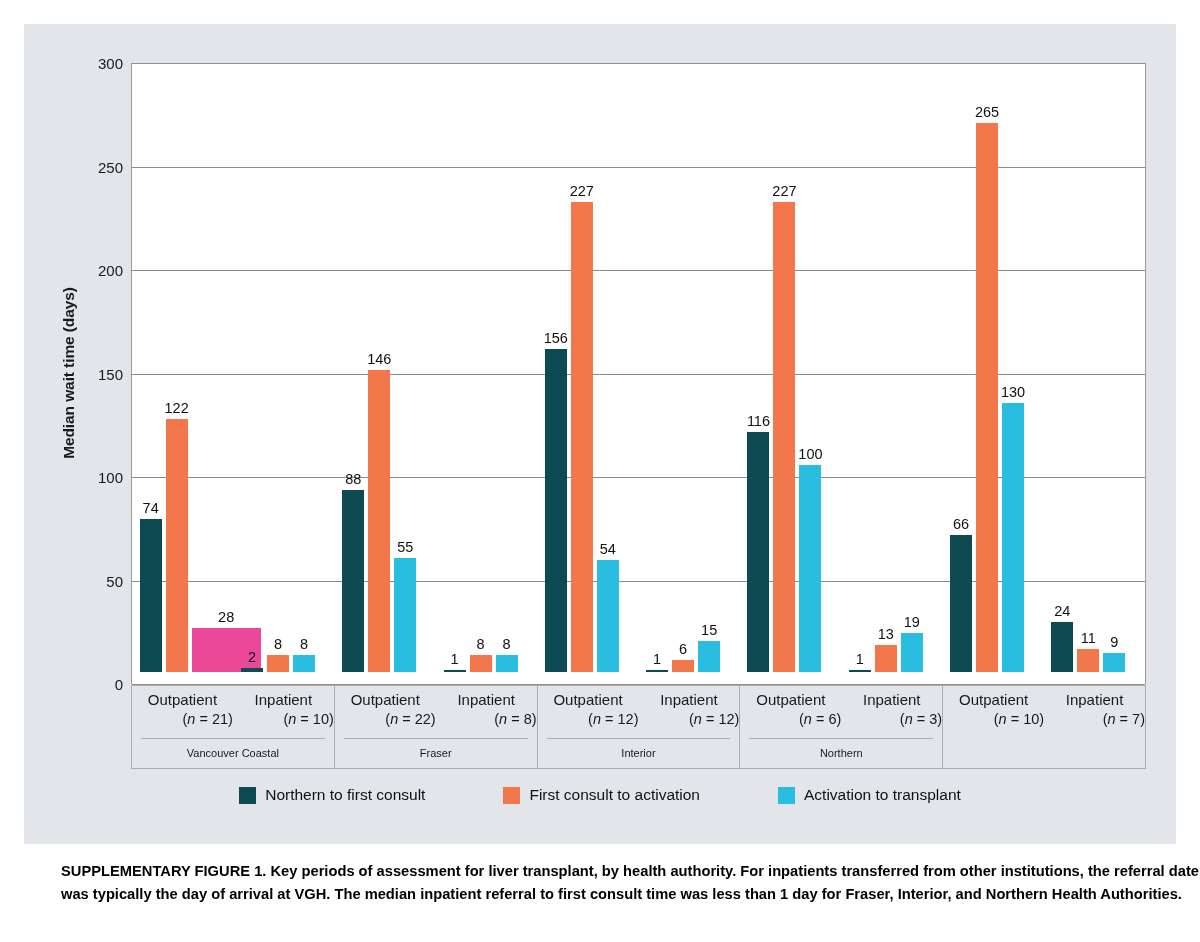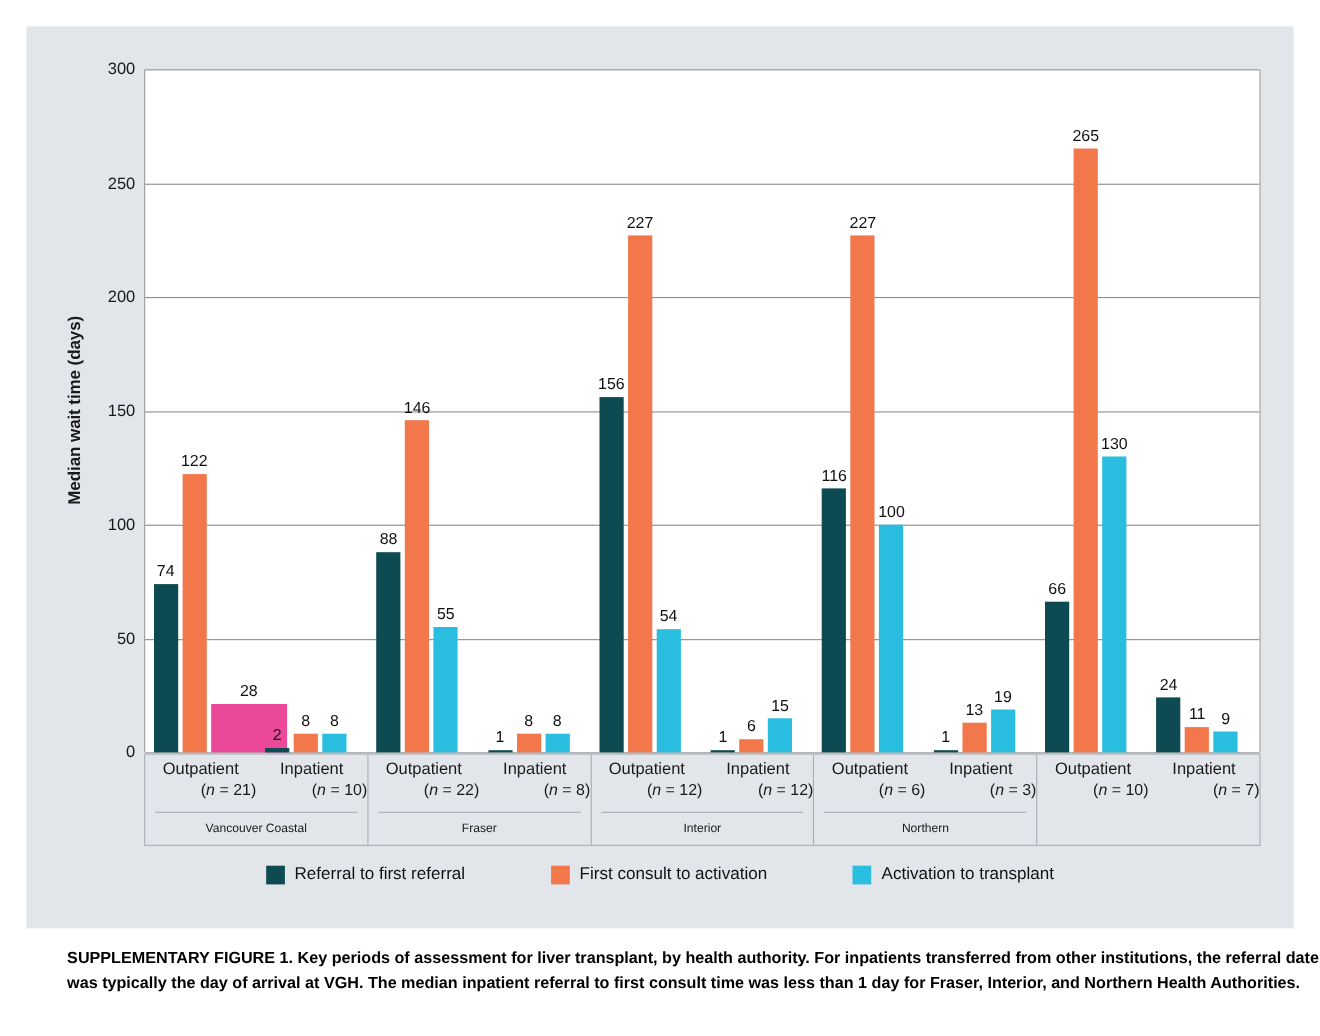--- a/index.html
+++ b/index.html
@@ -77,21 +77,21 @@
     height: 621px;
   }
 
   
   #bars-layer {
     position: absolute;
     left: 0; top: 0; right: 0; bottom: 0;
   }
   .bar {
     position: absolute;
-    bottom: 0;
+    bottom: 12px;
   }
   .bar-value {
     position: absolute;
     bottom: 100%;
     left: 50%;
     transform: translateX(-50%);
     margin-bottom: 3px;
     font-size: 14.5px;
     color: #111111;
     white-space: nowrap;
@@ -367,21 +367,21 @@
             <div>Inpatient</div>
             <div class="n-line">(<i>n</i> = 7)</div>
           </div>
         </div>
       </div>
     </div>
 
   <div id="legend">
       <div class="legend-item">
         <span class="legend-swatch" style="background: rgb(13, 74, 82);"></span>
-        <span class="legend-label">Referral to first referral</span>
+        <span class="legend-label">Northern to first consult</span>
       </div>
       <div class="legend-item">
         <span class="legend-swatch" style="background: rgb(242, 120, 75);"></span>
         <span class="legend-label">First consult to activation</span>
       </div>
       <div class="legend-item">
         <span class="legend-swatch" style="background: rgb(41, 189, 224);"></span>
         <span class="legend-label">Activation to transplant</span>
       </div>
     </div>

